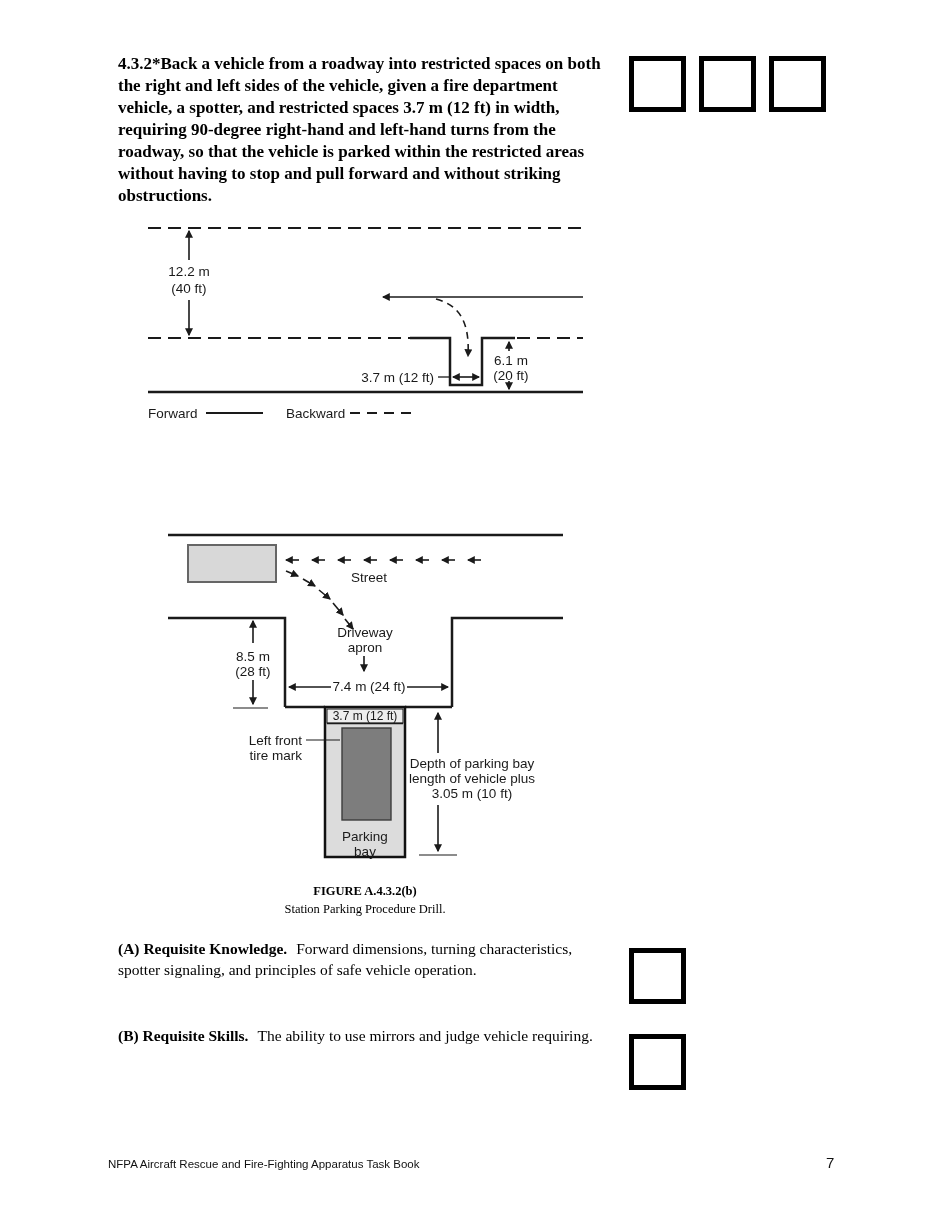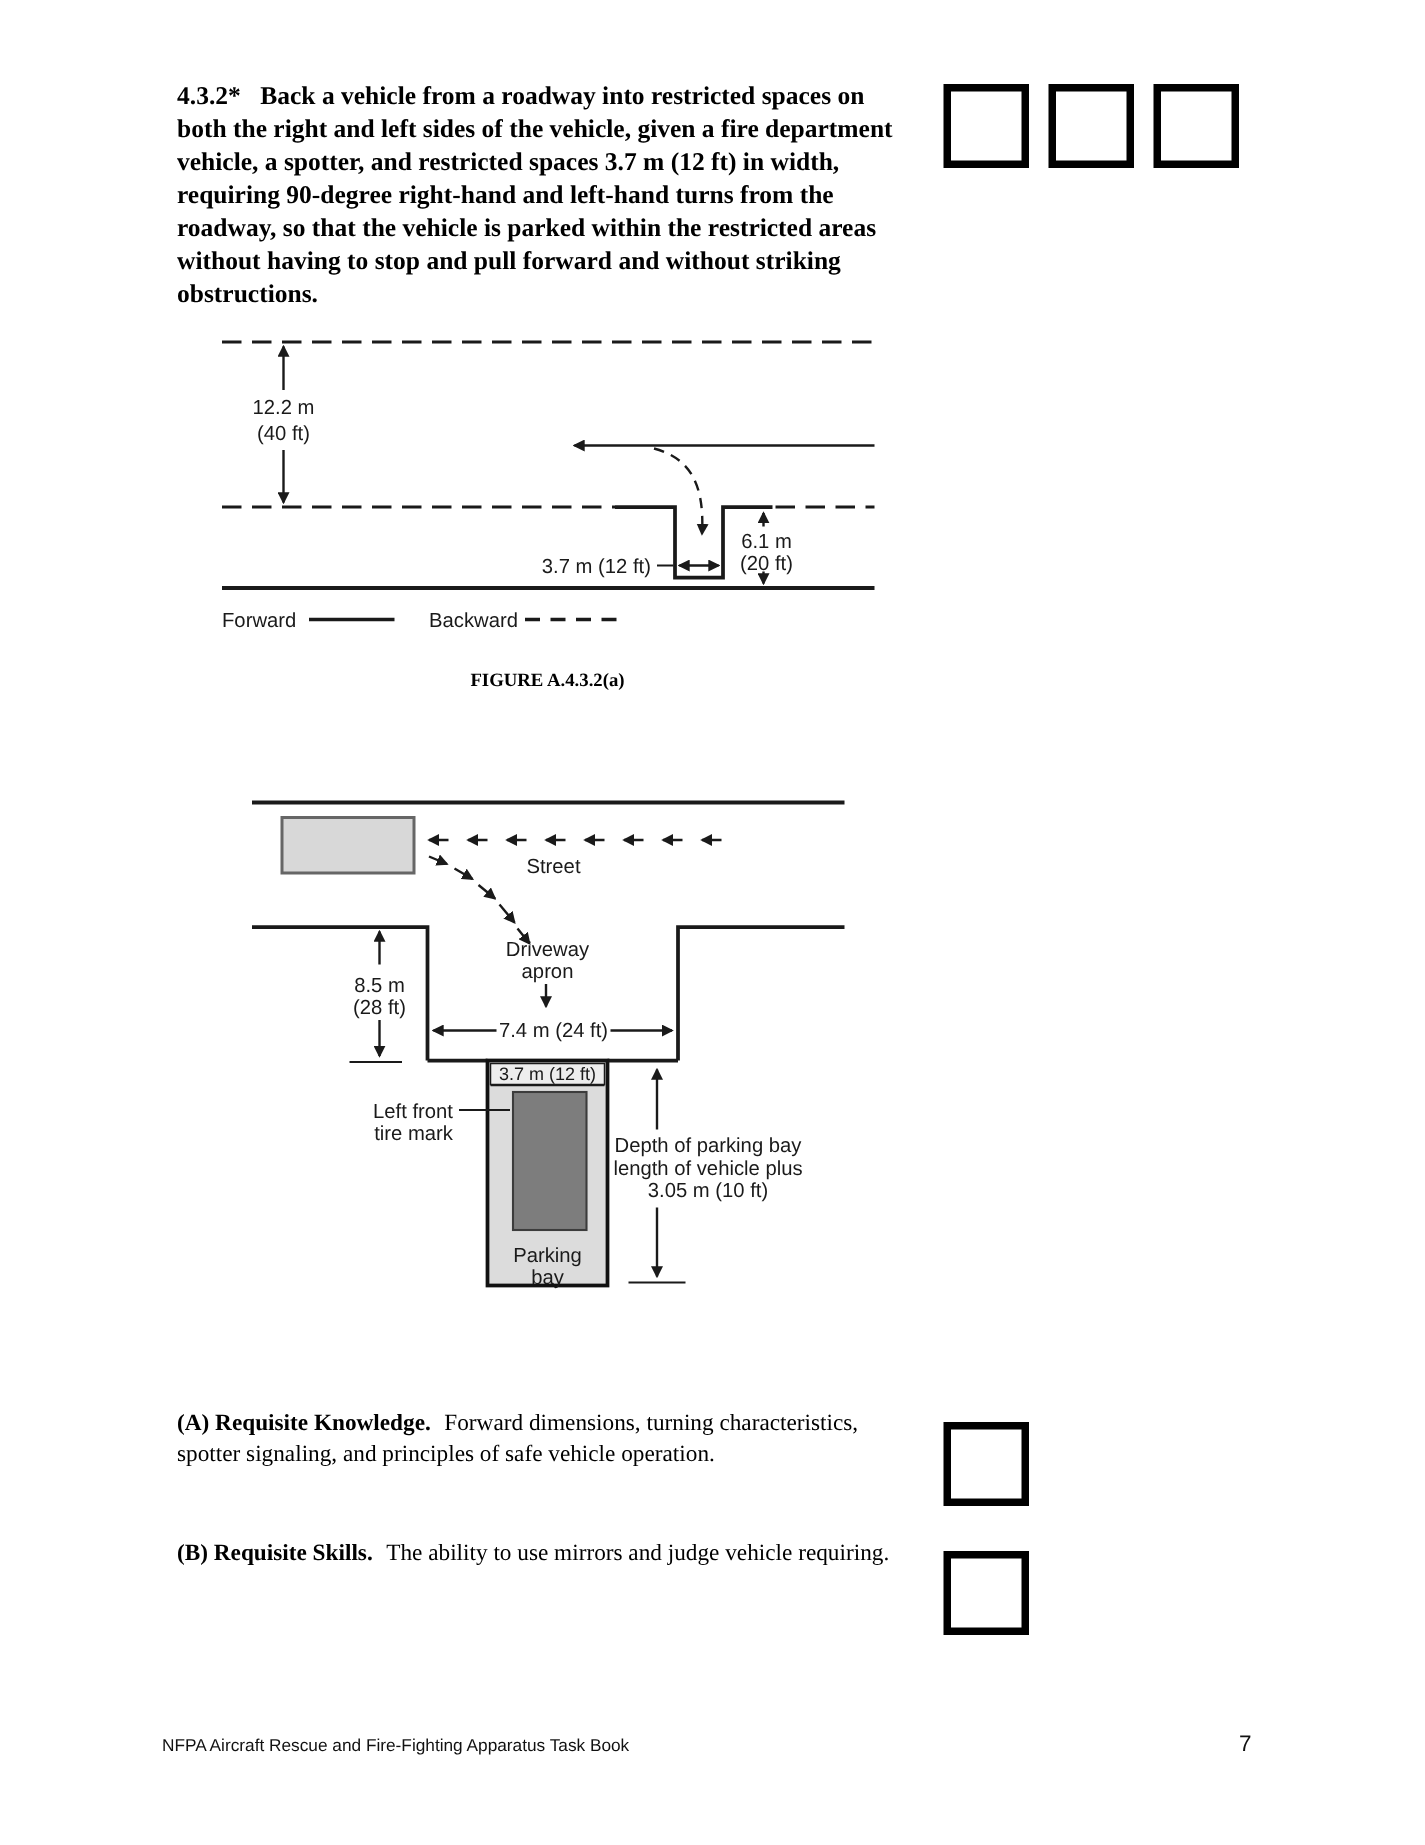--- a/index.html
+++ b/index.html
@@ -1,20 +1,20 @@
 <!DOCTYPE html>
 <html><head>
 <meta charset="utf-8">
 <style>
   html,body{margin:0;padding:0;background:#fff;}
   #page{position:relative;width:950px;height:1230px;background:#ffffff;overflow:hidden;
         font-family:"Liberation Serif", serif;color:#000;}
   .task-para{position:absolute;left:118px;top:53px;width:487px;
              font-weight:bold;font-size:17px;line-height:22px;}
-  .task-para .secnum{margin-right:13px;}
+  .task-para .secnum{}
   .cbx{position:absolute;width:47px;height:46px;border:5px solid #000;background:#fff;}
   .fig{position:absolute;}
   .figtext{font-family:"Liberation Sans", sans-serif;font-size:13.5px;fill:#1a1a1a;}
   .figtext-small{font-family:"Liberation Sans", sans-serif;font-size:12px;fill:#1a1a1a;}
   .caption{position:absolute;text-align:center;font-size:12.5px;line-height:18px;}
   .caption .cap-title{font-weight:bold;}
   .section{position:absolute;left:118px;width:486px;font-size:15.5px;line-height:21px;}
   .section .sec-head{font-weight:bold;margin-top:44px;}
   .section .sec-body{margin-left:9px;}
   .footer-title{position:absolute;left:108px;top:1158px;
@@ -62,21 +62,20 @@
       <text x="49" y="73" text-anchor="middle">(40 ft)</text>
       <text x="294" y="162" text-anchor="end">3.7 m (12 ft)</text>
       <text x="371" y="145" text-anchor="middle">6.1 m</text>
       <text x="371" y="160" text-anchor="middle">(20 ft)</text>
       <text x="8" y="198">Forward</text>
       <text x="146" y="198">Backward</text>
     </g>
   </svg>
 
   <div class="caption" style="left:140px;top:444px;width:450px;">
-    <div class="cap-title">FIGURE A.4.3.2(a)</div>
   </div>
 
   <svg class="fig" style="left:160px;top:525px;" width="410" height="345" viewBox="0 0 410 345">
     <defs>
       <marker id="ahB" viewBox="0 0 10 10" refX="8.5" refY="5" markerWidth="8" markerHeight="8" orient="auto-start-reverse" markerUnits="userSpaceOnUse">
           <path d="M0,0L10,5L0,10z" fill="#1a1a1a"></path>
         </marker>
     </defs>
     <g stroke="#1a1a1a" fill="none">
       <line x1="8" y1="10" x2="403" y2="10" stroke-width="2.6"></line>
@@ -128,20 +127,24 @@
       <text x="142" y="235" text-anchor="end">tire mark</text>
       <text x="312" y="243" text-anchor="middle">Depth of parking bay</text>
       <text x="312" y="258" text-anchor="middle">length of vehicle plus</text>
       <text x="312" y="273" text-anchor="middle">3.05 m (10 ft)</text>
       <text x="205" y="316" text-anchor="middle">Parking</text>
       <text x="205" y="331" text-anchor="middle">bay</text>
     </g>
     <text class="figtext-small" x="205" y="195" text-anchor="middle">3.7 m (12 ft)</text>
   </svg>
 
+  <div class="caption" style="left:160px;top:882px;width:410px;">
+    <div class="cap-title">FIGURE A.4.3.2(b)</div>
+    <div>Station Parking Procedure Drill.</div>
+  </div>
 
   <div class="section" style="top:938px;"><span class="sec-head">(A) Requisite Knowledge.</span><span class="sec-body">Forward dimensions, turning characteristics, spotter signaling, and principles of safe vehicle operation.</span></div>
   <div class="cbx" style="left:629px;top:948px;"></div>
 
   <div class="section" style="top:1025px;"><span class="sec-head">(B) Requisite Skills.</span><span class="sec-body">The ability to use mirrors and judge vehicle requiring.</span></div>
   <div class="cbx" style="left:629px;top:1034px;"></div>
 
   <div class="footer-title">NFPA Aircraft Rescue and Fire-Fighting Apparatus Task Book</div>
   <div class="footer-page">7</div>
 

